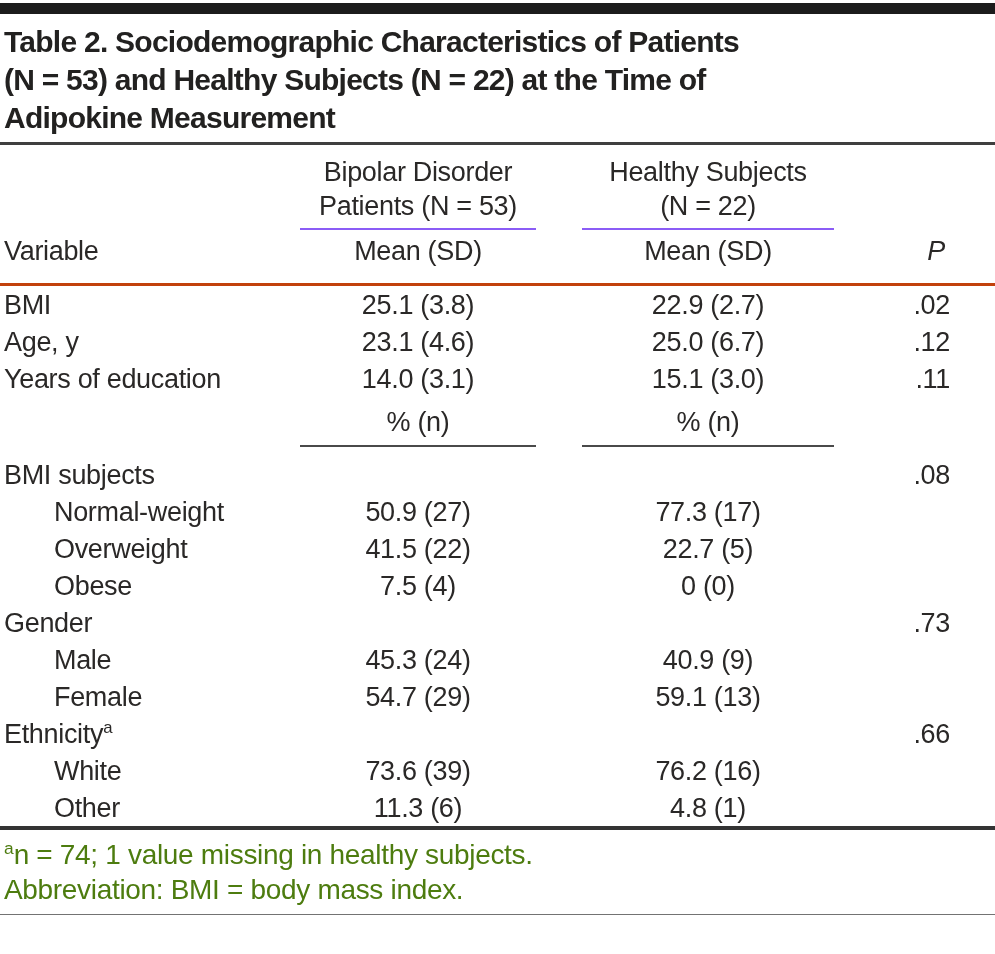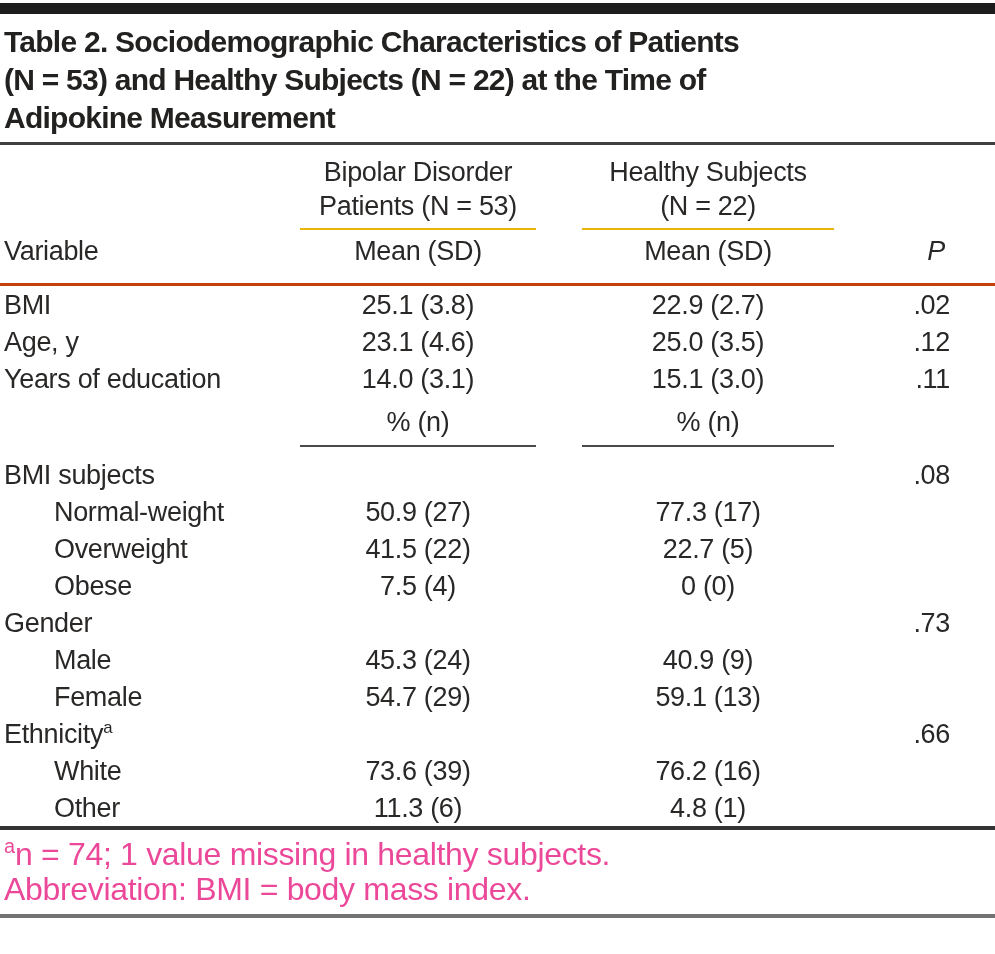--- a/index.html
+++ b/index.html
@@ -59,21 +59,21 @@
   td.var.indent { padding-left: 54px; }
   td.num { text-align: center; }
   td.p   { text-align: right; padding-right: 45px; }
 
   
   tr.group-row td { padding-top: 10px; padding-bottom: 5px; }
   td.group {
     text-align: center;
     white-space: pre-line;
     line-height: 34px;
-    border-bottom: 2px solid #eab308;
+    border-bottom: 2px solid #8b5cf6;
   }
   tr.colhead-row td {
     border-bottom: 3px solid #c2410c;
     padding-top: 7px;
     padding-bottom: 18px;
   }
   td.p-head {
     text-align: right;
     padding-right: 50px;
     font-style: italic;
@@ -90,25 +90,25 @@
   tr.last-row td { border-bottom: 4px solid #333333; }
 
   sup {
     font-size: 62%;
     line-height: 0;
     vertical-align: super;
     letter-spacing: 0;
   }
 
   .footnotes {
-    font-size: 32px;
+    font-size: 28px;
     line-height: 35px;
-    color: #ec4899;
+    color: #4d7c0f;
     padding: 7px 6px 7px 4px;
-    border-bottom: 4px solid #737373;
+    border-bottom: 1px solid #737373;
   }
   .footnotes .fn-line { display: block; }
 </style>
 </head>
 <body>
 
 <div class="page">
 
   <div class="top-bar"></div>
 
@@ -150,21 +150,21 @@
       <td class="var">BMI</td>
       <td class="num">25.1 (3.8)</td>
       <td></td>
       <td class="num">22.9 (2.7)</td>
       <td class="p">.02</td>
     </tr>
     <tr>
       <td class="var">Age, y</td>
       <td class="num">23.1 (4.6)</td>
       <td></td>
-      <td class="num">25.0 (3.5)</td>
+      <td class="num">25.0 (6.7)</td>
       <td class="p">.12</td>
     </tr>
     <tr>
       <td class="var">Years of education</td>
       <td class="num">14.0 (3.1)</td>
       <td></td>
       <td class="num">15.1 (3.0)</td>
       <td class="p">.11</td>
     </tr>
 

